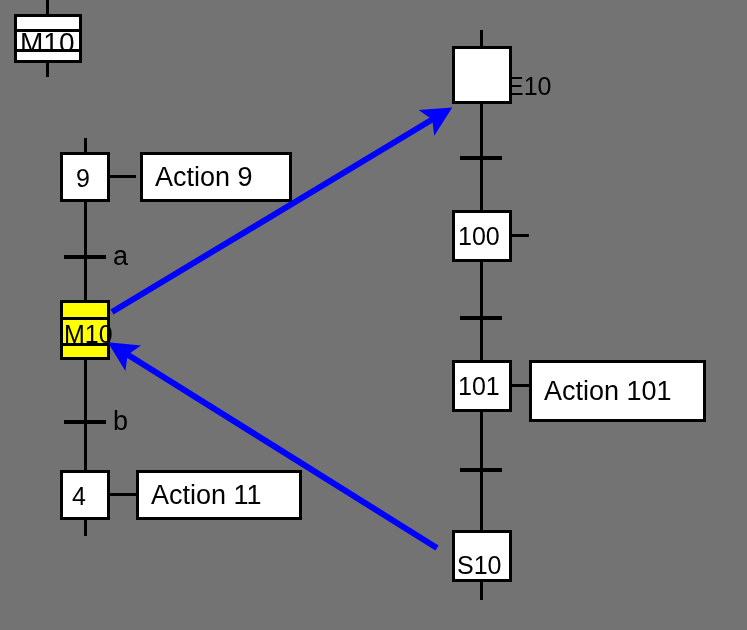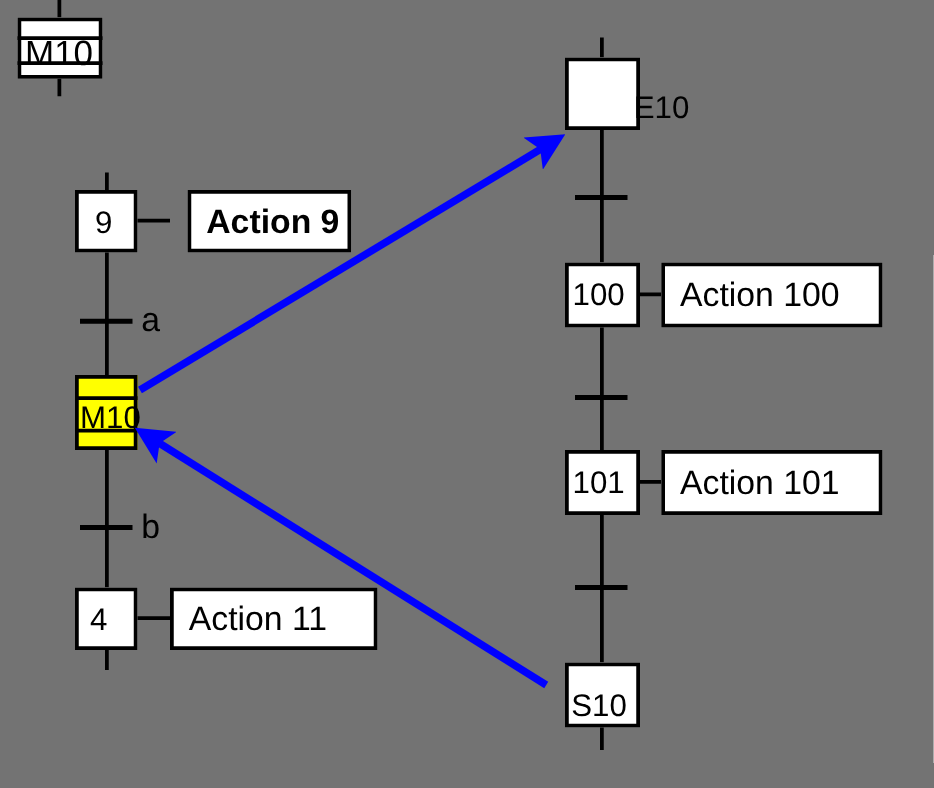--- a/index.html
+++ b/index.html
@@ -103,21 +103,21 @@
   <div class="macro-inner-line" style="left:14px; top:49px; width:68px;"></div>
   <div class="step-label mid-label" style="left:20px; top:29px;">M10</div>
 
   <div class="vline" style="left:46px; top:63px; height:14px;"></div>
 
   <div class="vline" style="left:84px; top:138px; height:14px;"></div>
 
   <div class="step-box" style="left:60px; top:152px; width:50px; height:50px;"></div>
   <div class="step-label num-label" style="left:76px; top:166px;">9</div>
   <div class="hline" style="left:110px; top:175px; width:26px;"></div>
-  <div class="action-box" style="left:150px; top:152px; width:131px; height:50px;font-weight:bold;">
+  <div class="action-box" style="left:140px; top:152px; width:152px; height:50px;">
     <span class="action-text">Action 9</span>
   </div>
 
   <div class="vline" style="left:84px; top:202px; height:55px;"></div>
   <div class="transition-bar" style="left:64px; top:255px; width:42px;"></div>
   <div class="transition-label" style="left:113px; top:243px;">a</div>
 
   <div class="vline" style="left:84px; top:257px; height:45px;"></div>
 
   <div class="step-box highlight" style="left:60px; top:300px; width:50px; height:60px;"></div>
@@ -145,32 +145,29 @@
   <div class="step-box" style="left:452px; top:46px; width:60px; height:58px;"></div>
   <div class="step-label num-label" style="left:459px; top:74px;margin-left:48px;">E10</div>
 
   <div class="vline" style="left:480px; top:104px; height:54px;"></div>
   <div class="transition-bar" style="left:460px; top:156px; width:42px;"></div>
   <div class="vline" style="left:480px; top:158px; height:52px;"></div>
 
   <div class="step-box" style="left:452px; top:210px; width:60px; height:52px;"></div>
   <div class="step-label num-label" style="left:458px; top:224px;">100</div>
   <div class="hline" style="left:512px; top:234px; width:17px;"></div>
-  <div class="action-box" style="left:529px; top:210px; width:177px; height:52px;">
-    <span class="action-text">Action 100</span>
-  </div>
 
   <div class="vline" style="left:480px; top:262px; height:56px;"></div>
   <div class="transition-bar" style="left:460px; top:316px; width:42px;"></div>
   <div class="vline" style="left:480px; top:318px; height:42px;"></div>
 
   <div class="step-box" style="left:452px; top:360px; width:60px; height:52px;"></div>
   <div class="step-label num-label" style="left:458px; top:374px;">101</div>
   <div class="hline" style="left:512px; top:384px; width:17px;"></div>
-  <div class="action-box" style="left:529px; top:360px; width:177px; height:52px;">
+  <div class="action-box" style="left:529px; top:360px; width:177px; height:62px;">
     <span class="action-text">Action 101</span>
   </div>
 
   <div class="vline" style="left:480px; top:412px; height:58px;"></div>
   <div class="transition-bar" style="left:460px; top:468px; width:42px;"></div>
   <div class="vline" style="left:480px; top:470px; height:60px;"></div>
 
   <div class="step-box" style="left:452px; top:530px; width:60px; height:52px;"></div>
   <div class="step-label num-label" style="left:457px; top:553px;">S10</div>
 

